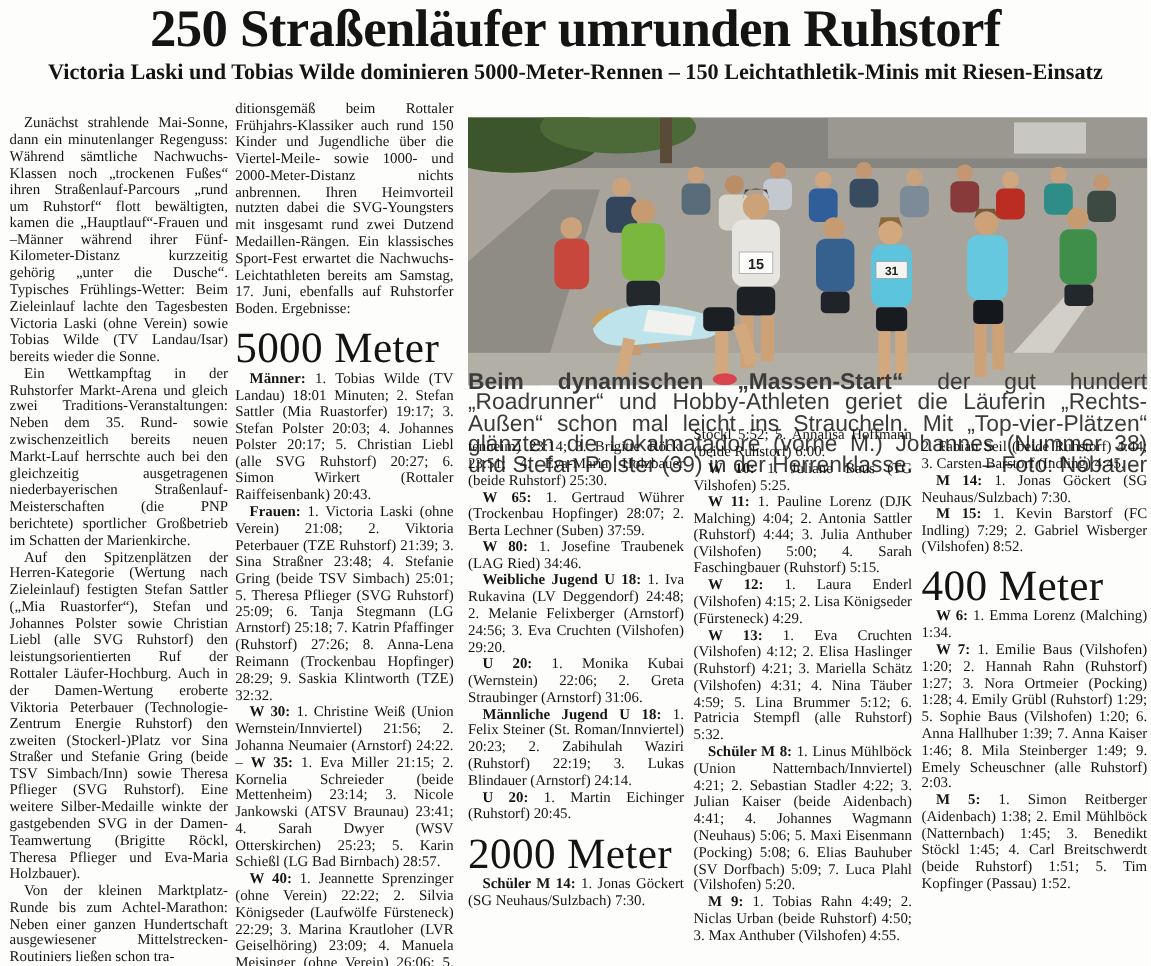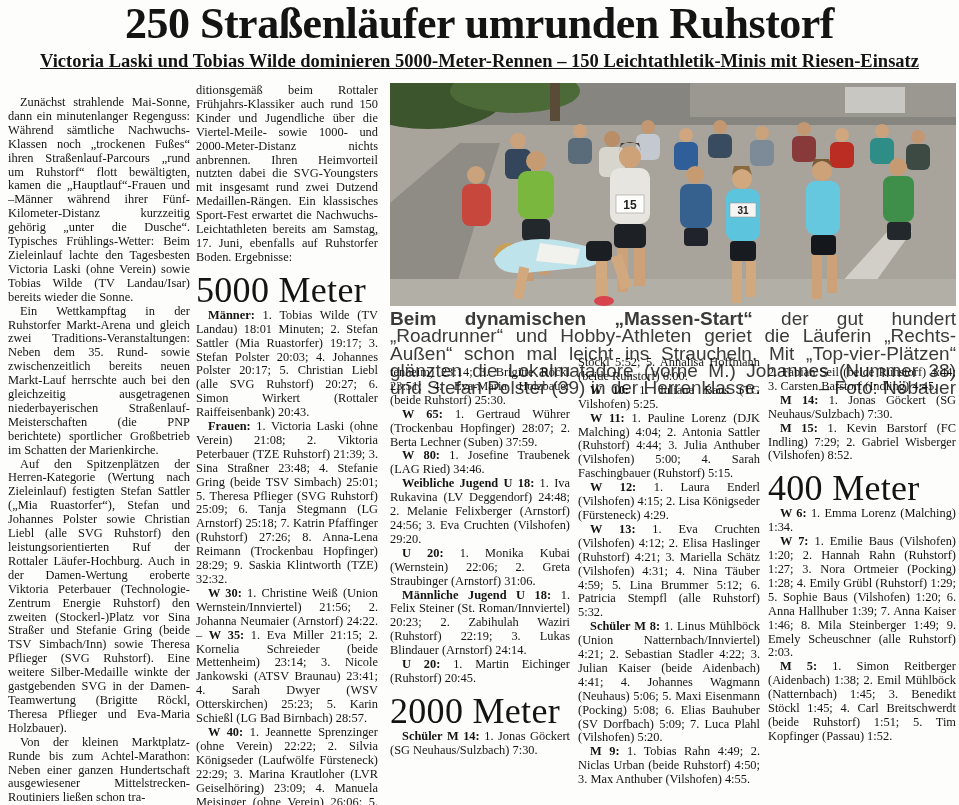--- a/index.html
+++ b/index.html
@@ -1,29 +1,29 @@
 <!DOCTYPE html>
 <html lang="de"><head>
 <meta charset="utf-8">
 <style>
   html,body{margin:0;padding:0;background:#f2f1ee;}
   .page{position:relative;width:959px;height:805px;background:#fdfdfc;overflow:hidden;
         font-family:"Liberation Serif","DejaVu Serif",serif;color:#141414;}
   .headline{position:absolute;left:0;top:0;width:959px;text-align:center;
             font-size:44px;font-weight:700;letter-spacing:-0.5px;margin:0;line-height:48px;}
   .subhead{position:absolute;left:0;top:50px;width:959px;text-align:center;
-           font-size:18.5px;font-weight:700;margin:0;line-height:22px;text-decoration:underline;}
+           font-size:18.5px;font-weight:700;margin:0;line-height:22px;}
   .col{position:absolute;text-align:justify;font-size:12.4px;line-height:13.9px;
        overflow:hidden;hyphens:auto;-webkit-hyphens:auto;}
   .col p{margin:0;text-indent:12px;}
   .col p.noind{text-indent:0;}
   .rl{font-weight:700;}
   .section{font-size:36px;font-weight:400;margin:11px 0 5px 0;text-indent:0;
            letter-spacing:0.3px;line-height:28px;text-align:left;}
-  .photo{position:absolute;left:390px;top:83px;width:566px;height:223px;background:#9a978f;}
+  .photo{position:absolute;left:390px;top:98px;width:566px;height:223px;background:#9a978f;}
   .photo svg{display:block;}
   .caption{position:absolute;left:390px;top:310px;width:566px;
            font-family:"Liberation Sans","DejaVu Sans",sans-serif;
            font-size:19px;line-height:17.3px;color:#3b3b3b;text-align:justify;}
   .caption .capbold{font-weight:700;}
   .credit{float:right;padding-left:12px;}
 </style>
 </head>
 <body>
 

